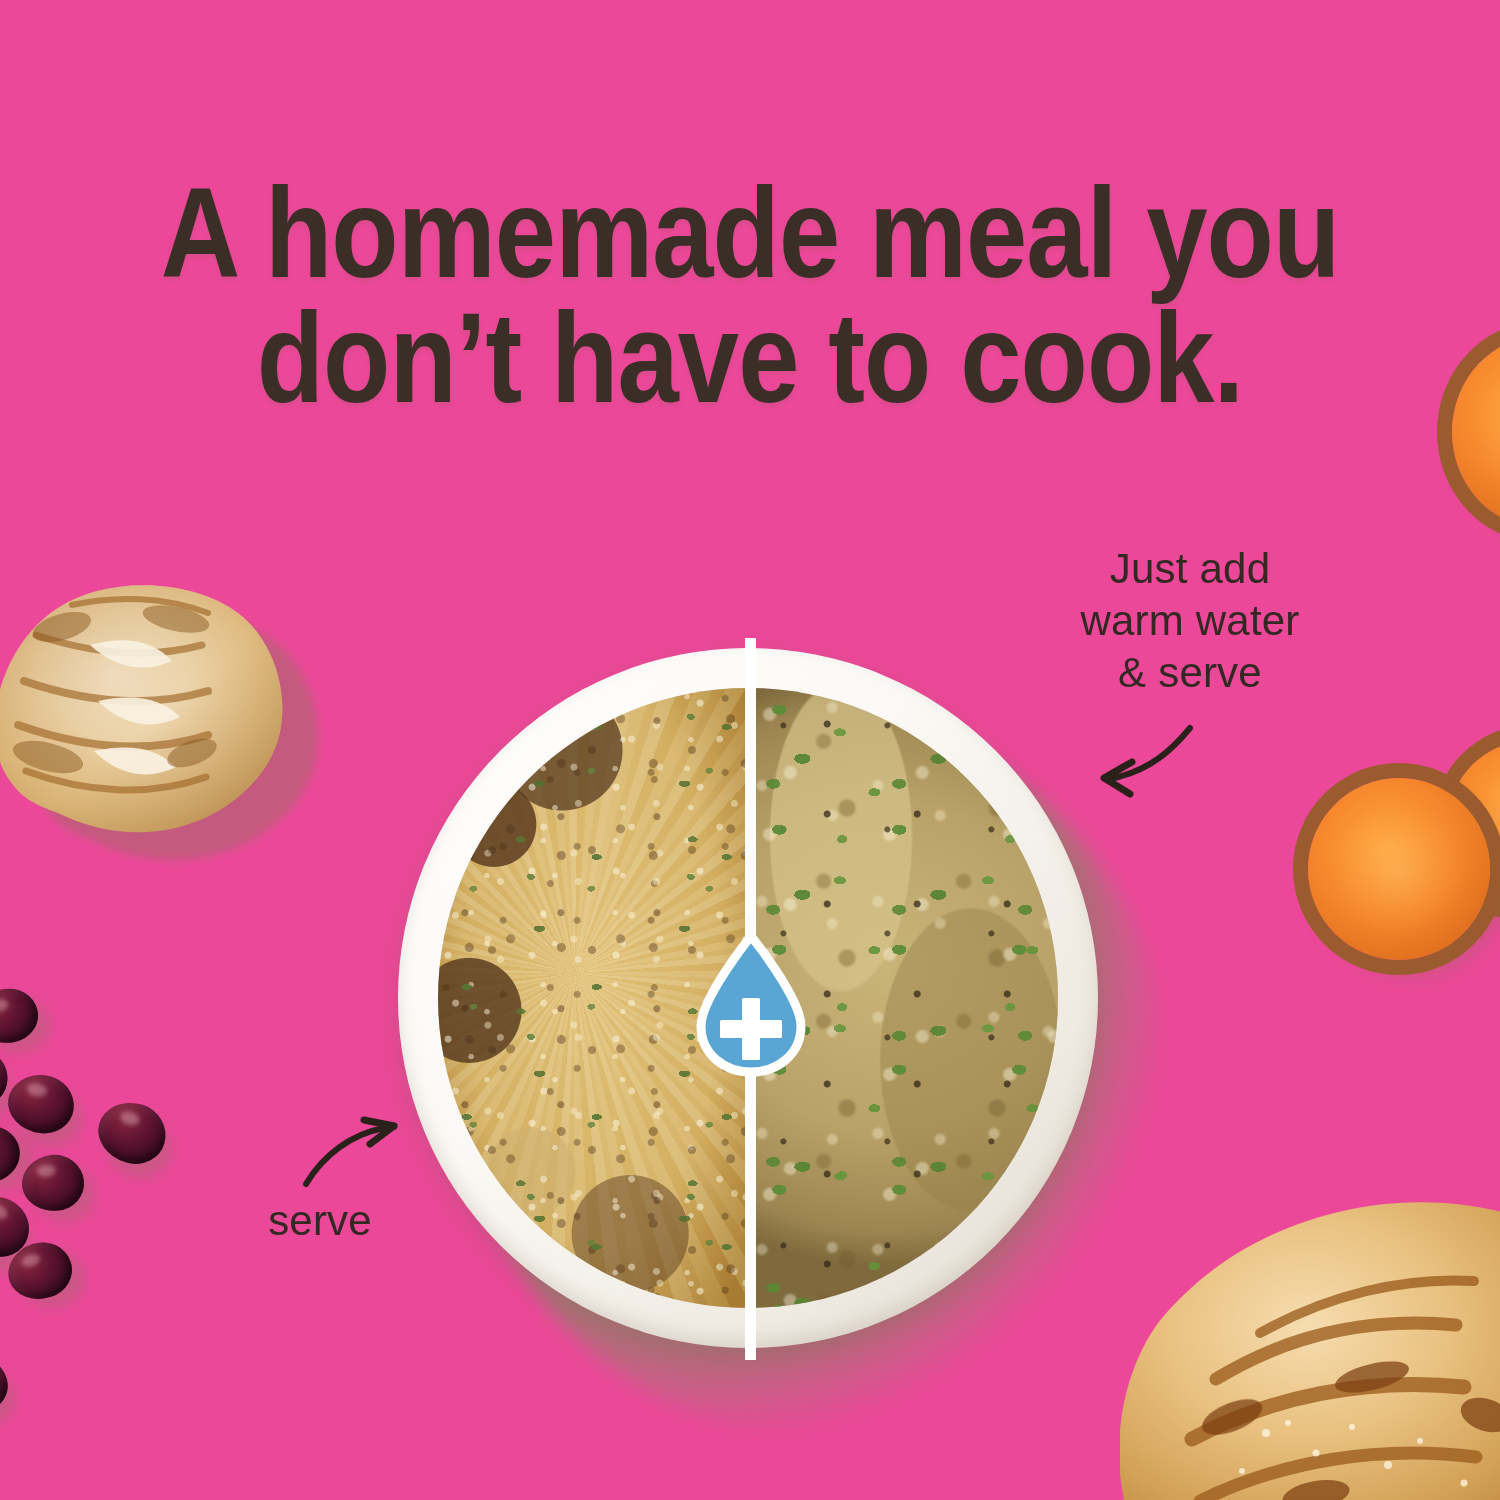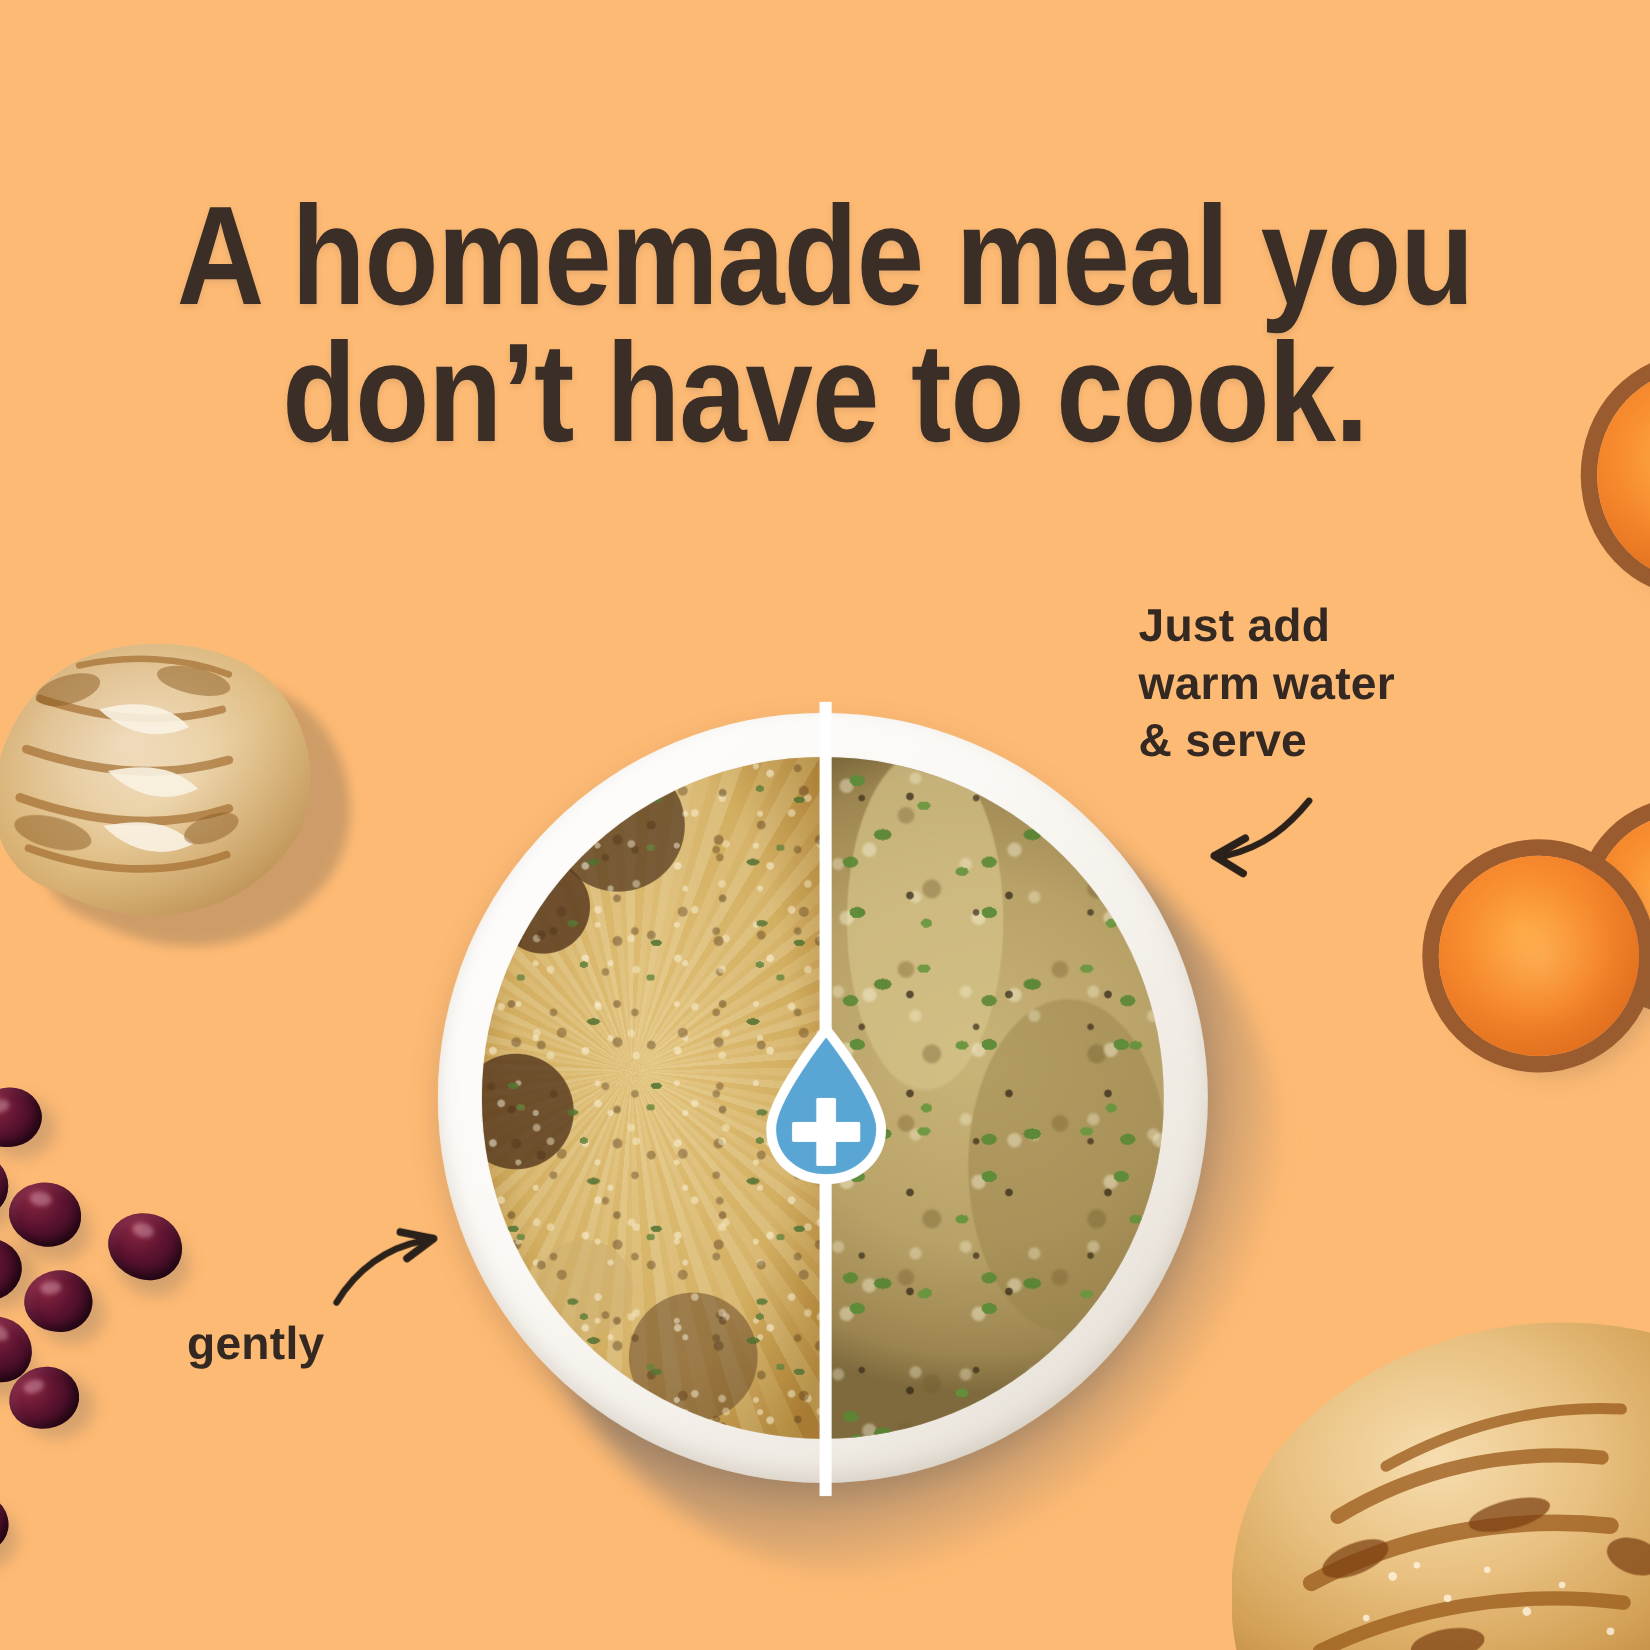--- a/index.html
+++ b/index.html
@@ -9,21 +9,21 @@
     background: #F2E8D6;
     overflow: hidden;
     position: relative;
   }
 
   .stage {
     position: absolute;
     inset: 0;
     width: 1500px;
     height: 1500px;
-    background: #fdba74;
+    background: #ec4899;
     overflow: hidden;
   }
 
   
   .headline {
     position: absolute;
     left: 0; top: 170px;
     width: 1500px;
     text-align: center;
     color: #3A2E27;
@@ -38,22 +38,22 @@
     white-space: nowrap;
   }
   .headline .ln { display:block; }
 
   
   .annot {
     position: absolute;
     color: #332822;
     font-size: 42px;
     line-height: 1.24;
-    text-align: left;
-    font-weight: 700;
+    text-align: center;
+    font-weight: 400;
     letter-spacing: 0.2px;
   }
   .annot-right { left: 1035px; top: 543px; width: 310px; }
   .annot-left  { left: 170px; top: 1195px; width: 300px; }
 
   .arrow { position:absolute; }
   .arrow-right { left:1078px; top:716px; }
   .arrow-left  { left:298px; top:1108px; }
 
   
@@ -364,21 +364,21 @@
   </div>
 
   <div class="arrow arrow-right">
     <svg width="130" height="95" viewBox="0 0 130 95" aria-hidden="true">
       <path d="M112 12 C94 34 72 54 36 62" fill="none" stroke="#2B211B" stroke-width="6" stroke-linecap="round"></path>
       <path d="M26 62 L54 46 M26 62 L52 78" fill="none" stroke="#2B211B" stroke-width="7" stroke-linecap="round" stroke-linejoin="round"></path>
     </svg>
   </div>
 
   <div class="annot annot-left">
-    <div>gently</div>
+    <div>serve</div>
   </div>
 
   <div class="arrow arrow-left">
     <svg width="120" height="95" viewBox="0 0 120 95" aria-hidden="true">
       <path d="M8 76 C26 46 54 26 86 20" fill="none" stroke="#2B211B" stroke-width="6" stroke-linecap="round"></path>
       <path d="M96 18 L66 12 M96 18 L72 36" fill="none" stroke="#2B211B" stroke-width="7" stroke-linecap="round" stroke-linejoin="round"></path>
     </svg>
   </div>
 
 </div>

